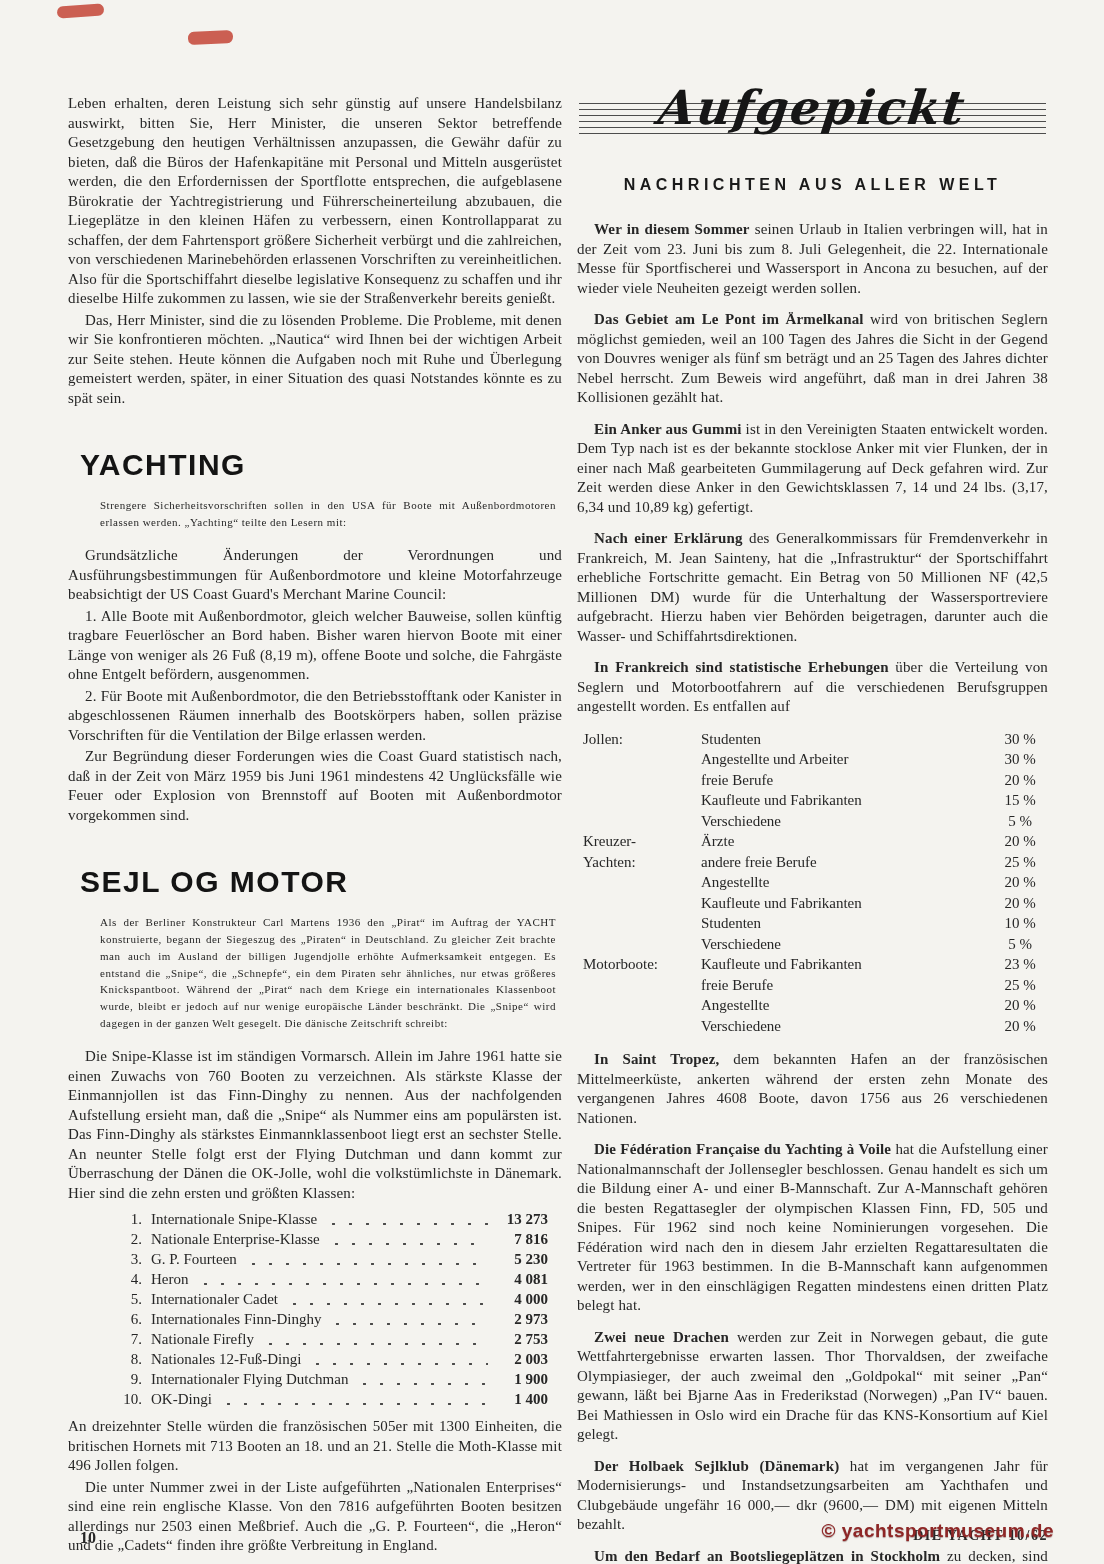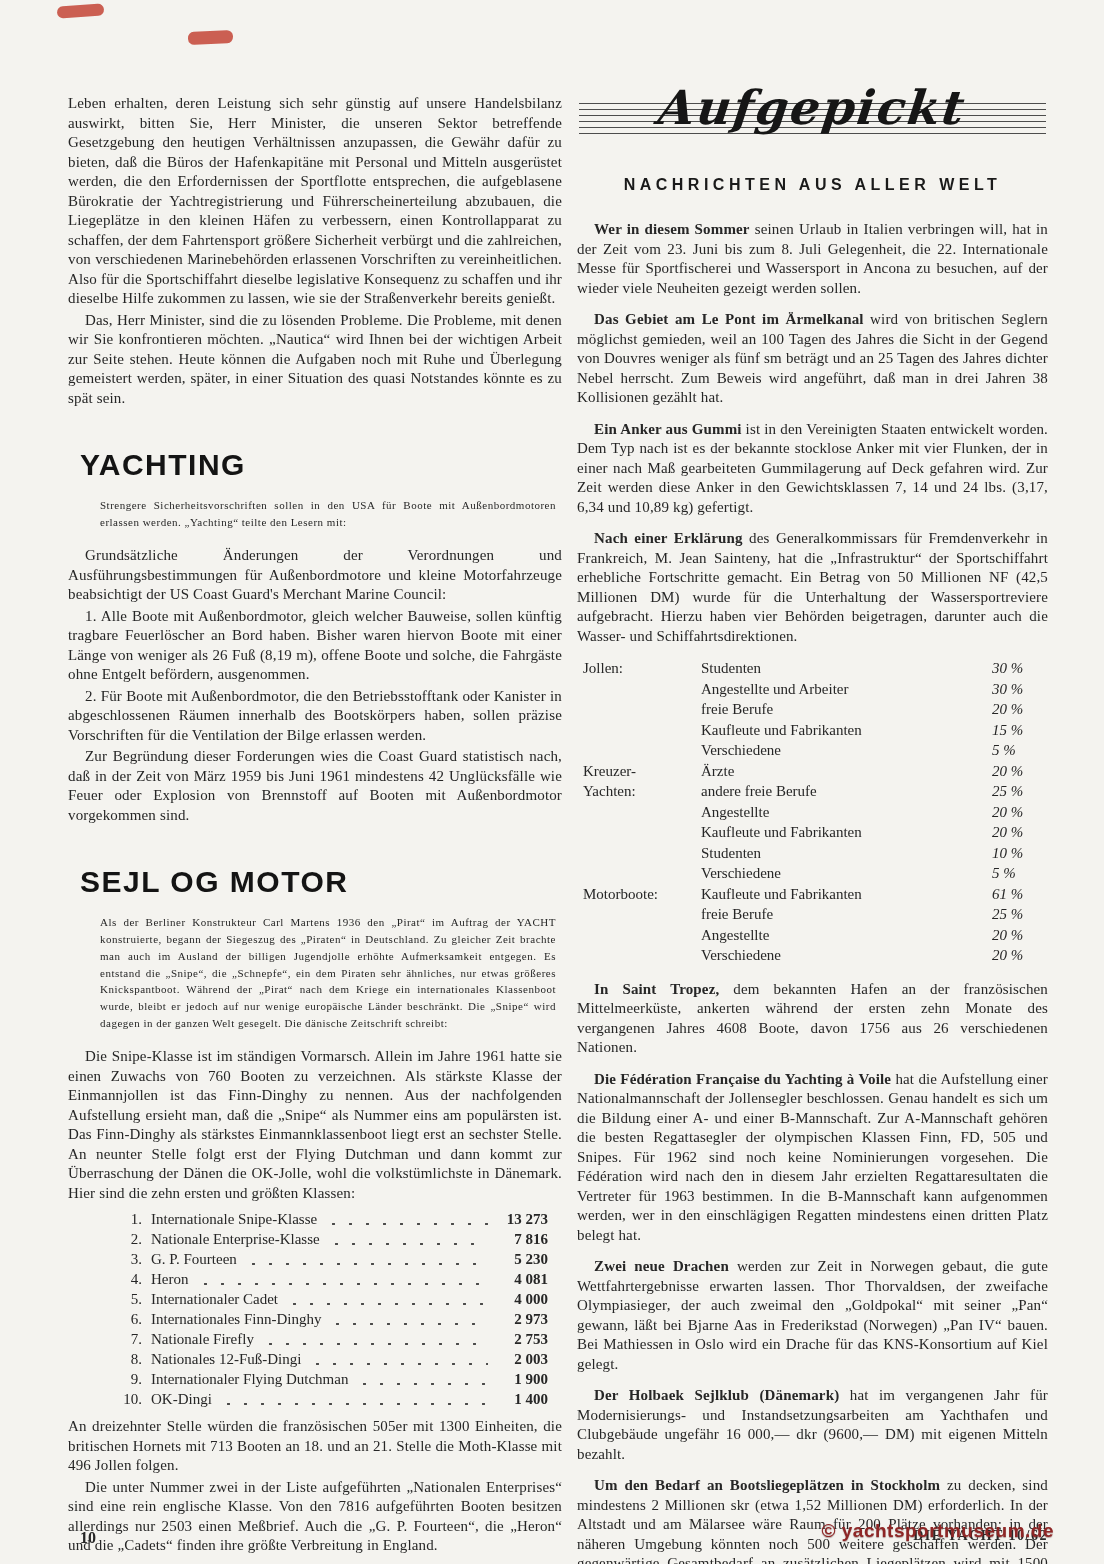--- a/index.html
+++ b/index.html
@@ -45,21 +45,21 @@
 
   
   .news p{margin:0 0 12px 0;}
   .news .lead{font-weight:bold;}
 
   
   .stats{margin:2px 0 14px 6px;font-size:15px;}
   .stats .srow{display:flex;line-height:20.5px;}
   .stats .g{width:118px;flex:none;}
   .stats .job{flex:1;}
-  .stats .pct{width:56px;text-align:left;flex:none;font-style:italic;}
+  .stats .pct{width:56px;text-align:center;flex:none;}
 
   
   .pageno{position:absolute;left:80px;top:1484px;font-size:16px;font-weight:bold;margin-top:45px;}
   .journal{position:absolute;left:577px;top:1528px;width:471px;text-align:right;
       font-size:14px;font-weight:bold;letter-spacing:1.5px;color:#2a2a2a;}
   .watermark{position:absolute;right:50px;top:1520px;
       font-family:"Liberation Sans", sans-serif;font-weight:bold;font-size:19px;
       color:#8e2626;letter-spacing:.5px;text-shadow:0 1px 1px rgba(60,10,10,.35);}
 
   
@@ -163,20 +163,21 @@
       <div class="staff"></div>
       <div class="script-title">Aufgepickt</div>
     </div>
     <div class="subtitle">NACHRICHTEN AUS ALLER WELT</div>
 
     <div class="news">
       <p class="body indent"><span class="lead">Wer in diesem Sommer</span><span> seinen Urlaub in Italien verbringen will, hat in der Zeit vom 23. Juni bis zum 8. Juli Gelegenheit, die 22. Internationale Messe für Sportfischerei und Wassersport in Ancona zu besuchen, auf der wieder viele Neuheiten gezeigt werden sollen.</span></p>
       <p class="body indent"><span class="lead">Das Gebiet am Le Pont im Ärmelkanal</span><span> wird von britischen Seglern möglichst gemieden, weil an 100 Tagen des Jahres die Sicht in der Gegend von Douvres weniger als fünf sm beträgt und an 25 Tagen des Jahres dichter Nebel herrscht. Zum Beweis wird angeführt, daß man in drei Jahren 38 Kollisionen gezählt hat.</span></p>
       <p class="body indent"><span class="lead">Ein Anker aus Gummi</span><span> ist in den Vereinigten Staaten entwickelt worden. Dem Typ nach ist es der bekannte stocklose Anker mit vier Flunken, der in einer nach Maß gearbeiteten Gummilagerung auf Deck gefahren wird. Zur Zeit werden diese Anker in den Gewichtsklassen 7, 14 und 24 lbs. (3,17, 6,34 und 10,89 kg) gefertigt.</span></p>
       <p class="body indent"><span class="lead">Nach einer Erklärung</span><span> des Generalkommissars für Fremdenverkehr in Frankreich, M. Jean Sainteny, hat die „Infrastruktur“ der Sportschiffahrt erhebliche Fortschritte gemacht. Ein Betrag von 50 Millionen NF (42,5 Millionen DM) wurde für die Unterhaltung der Wassersportreviere aufgebracht. Hierzu haben vier Behörden beigetragen, darunter auch die Wasser- und Schiffahrtsdirektionen.</span></p>
+      <p class="body indent"><span class="lead">In Frankreich sind statistische Erhebungen</span><span> über die Verteilung von Seglern und Motorbootfahrern auf die verschiedenen Berufsgruppen angestellt worden. Es entfallen auf</span></p>
 
       <div class="stats">
         <div class="srow">
             <span class="g">Jollen:</span>
             <span class="job">Studenten</span>
             <span class="pct">30 %</span>
           </div>
         <div class="srow">
             <span class="g"></span>
             <span class="job">Angestellte und Arbeiter</span>
@@ -223,21 +224,21 @@
             <span class="pct">10 %</span>
           </div>
         <div class="srow">
             <span class="g"></span>
             <span class="job">Verschiedene</span>
             <span class="pct">5 %</span>
           </div>
         <div class="srow">
             <span class="g">Motorboote:</span>
             <span class="job">Kaufleute und Fabrikanten</span>
-            <span class="pct">61 %</span>
+            <span class="pct">23 %</span>
           </div>
         <div class="srow">
             <span class="g"></span>
             <span class="job">freie Berufe</span>
             <span class="pct">25 %</span>
           </div>
         <div class="srow">
             <span class="g"></span>
             <span class="job">Angestellte</span>
             <span class="pct">20 %</span>

